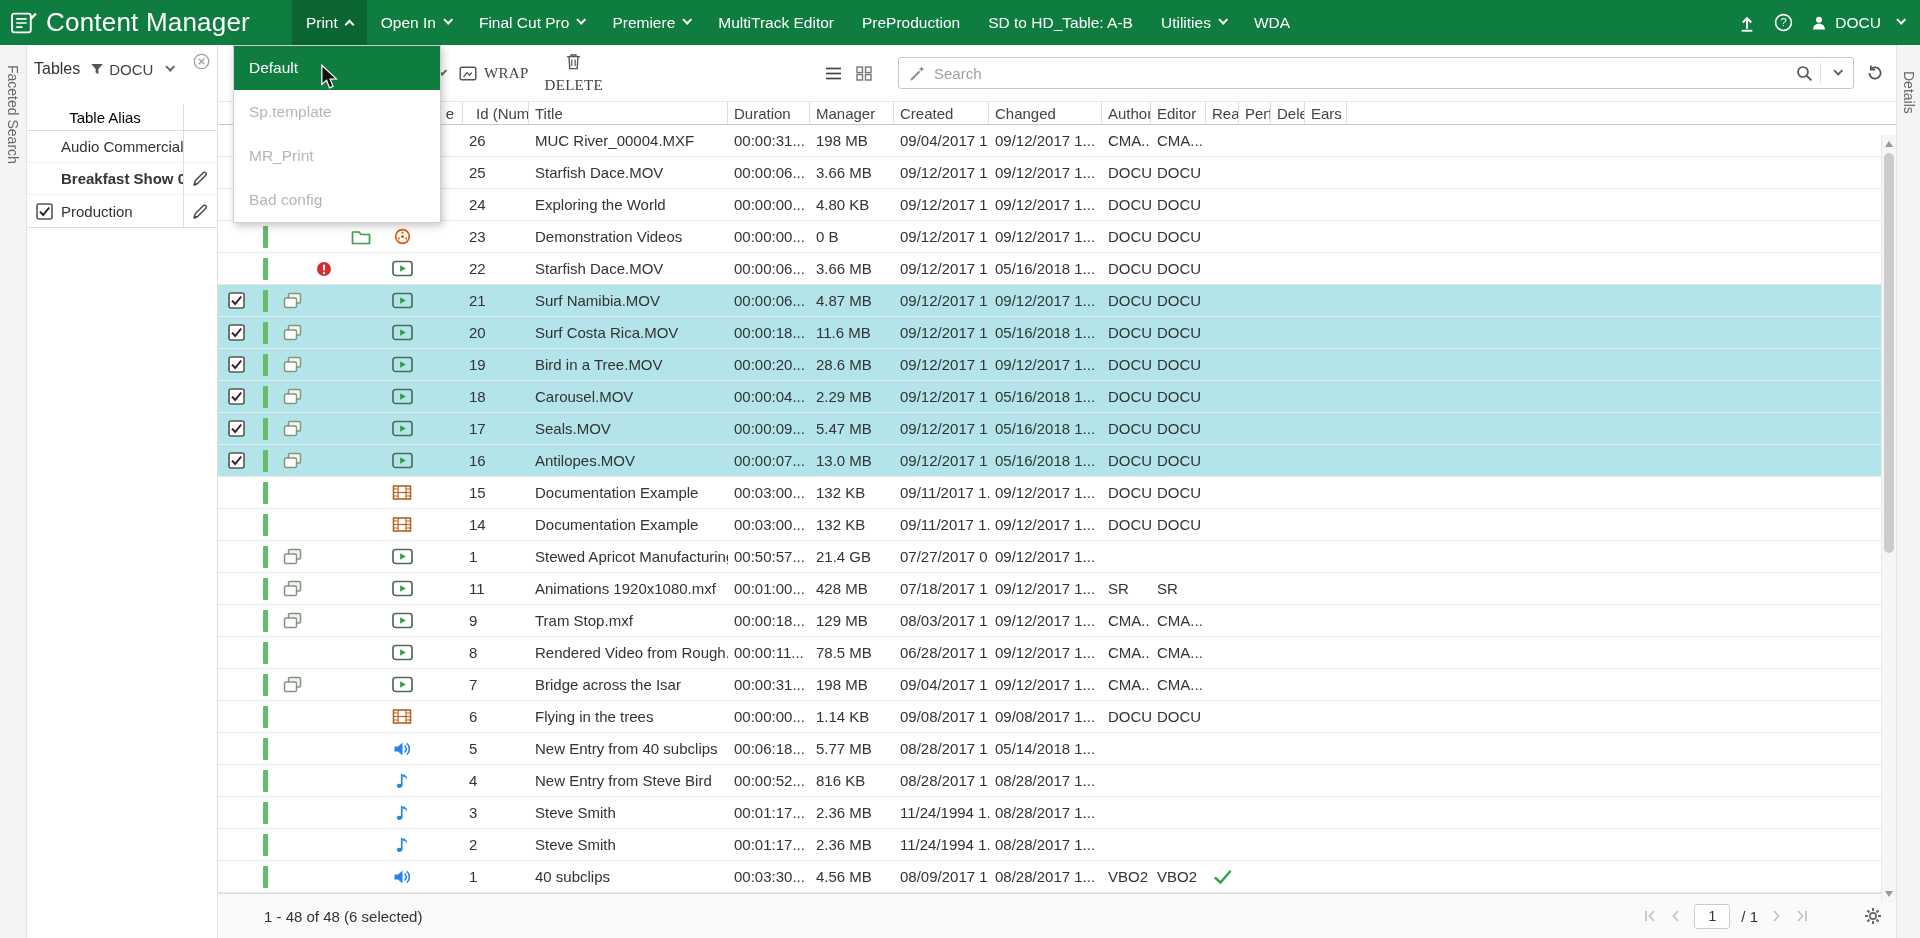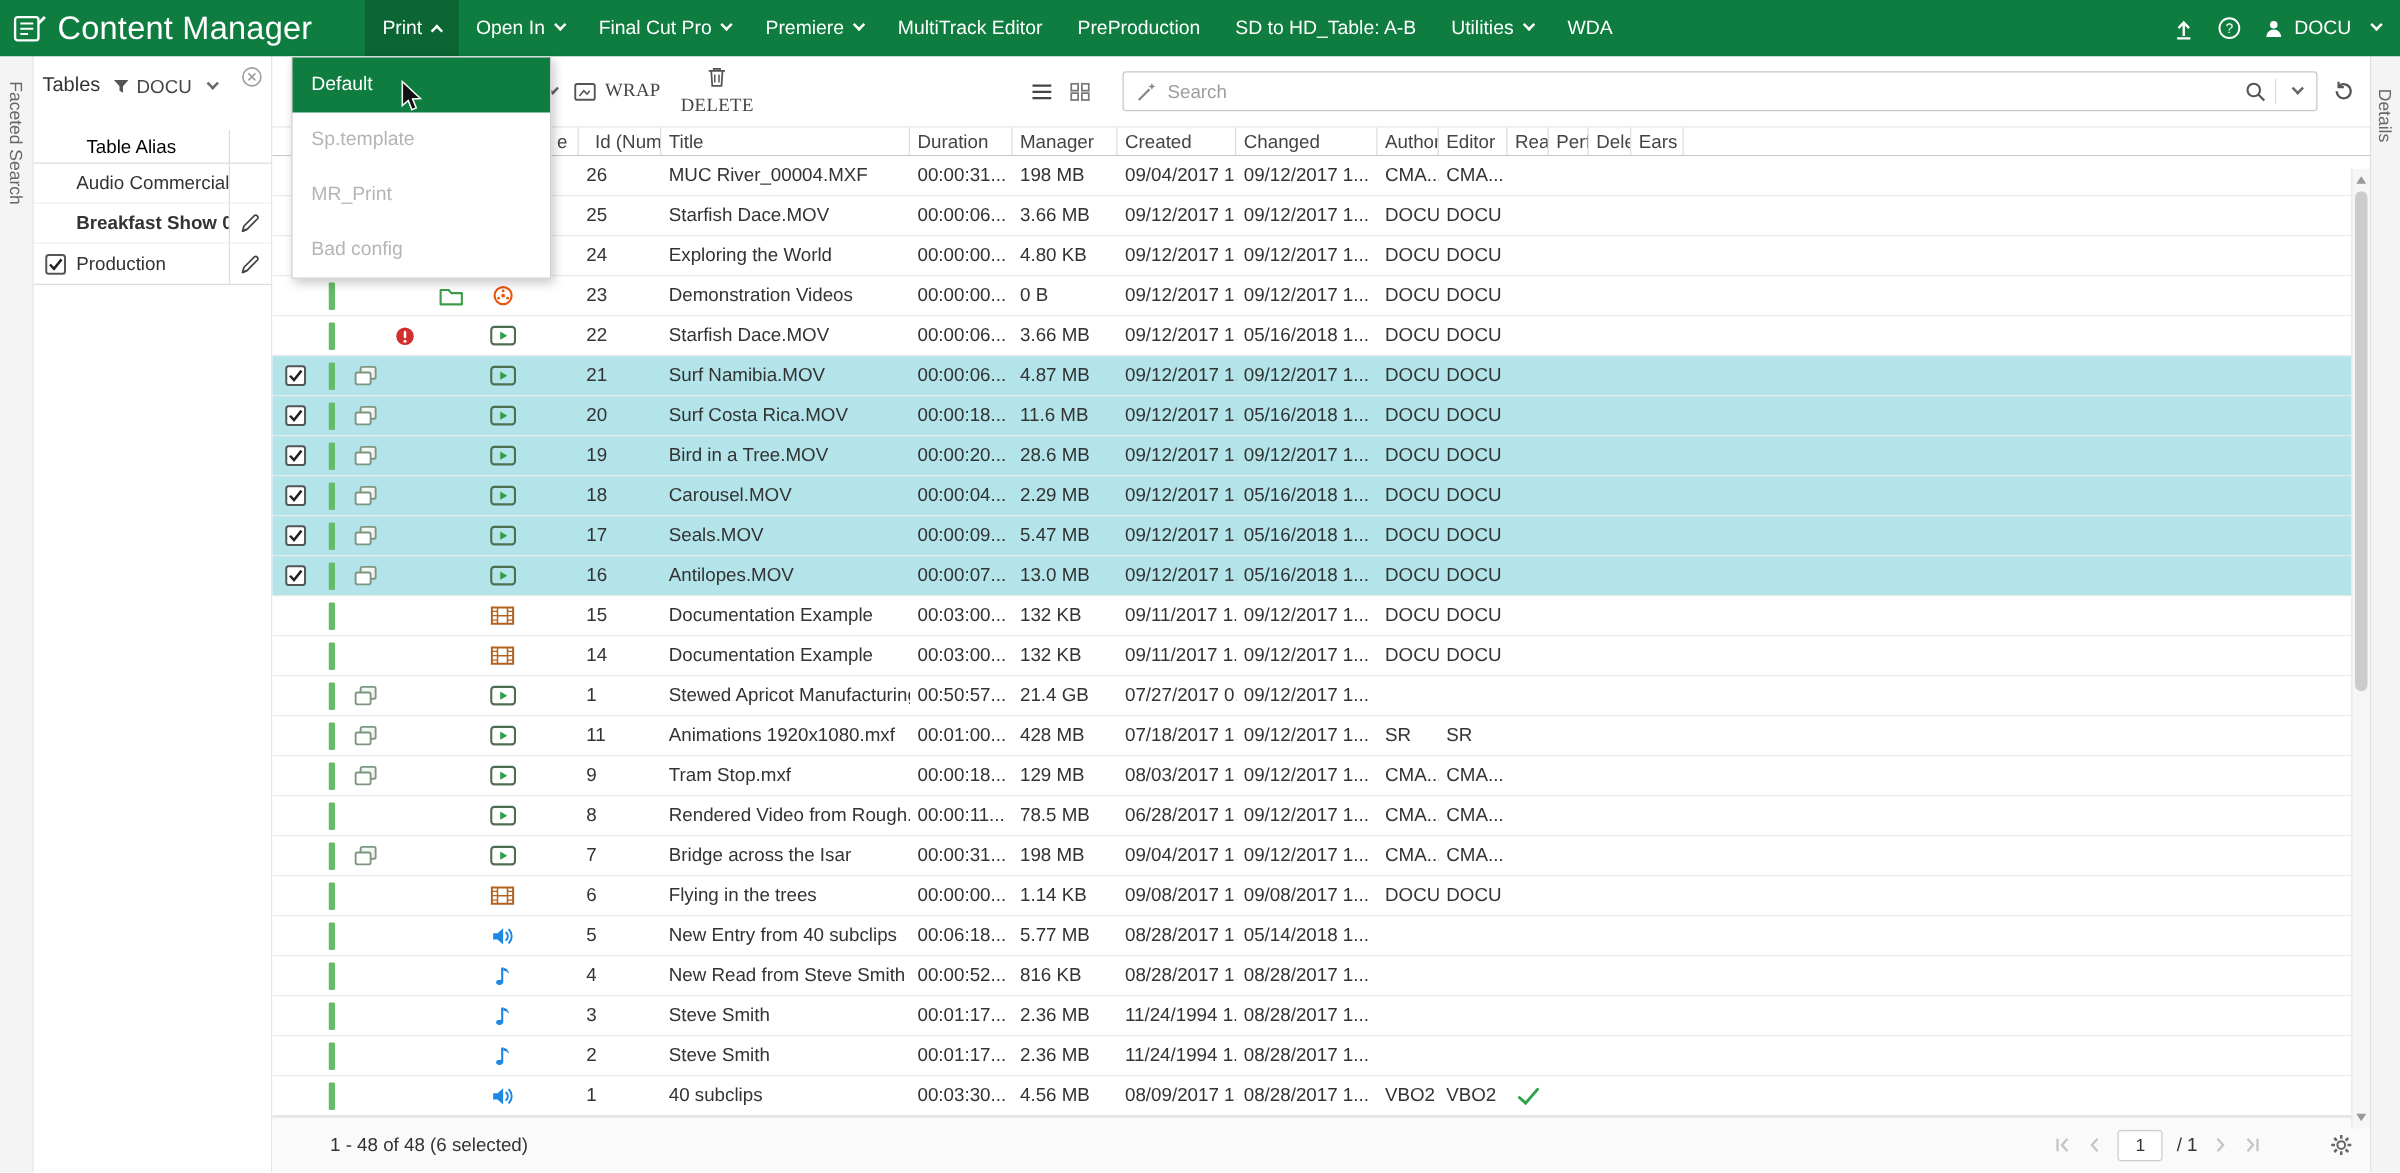--- a/index.html
+++ b/index.html
@@ -1035,21 +1035,21 @@
           <span class="icell"></span>
           <span class="icell">
             <svg width="14" height="17" viewBox="0 0 14 17">
               <ellipse cx="4.6" cy="13.8" rx="2.7" ry="2.1" fill="#1e88e5"></ellipse>
               <rect x="5.9" y="2" width="1.7" height="12" fill="#1e88e5"></rect>
               <path d="M7.6 2 q4.6 1.2 4.5 5.2 q-1.5 -2.7 -4.5 -2.7 z" fill="#1e88e5"></path>
             </svg>
           </span>
           <span class="cell"></span>
           <span class="cell c-id">4</span>
-          <span class="cell c-title">New Read from Steve Smith</span>
+          <span class="cell c-title">New Entry from Steve Bird</span>
           <span class="cell c-duration">00:00:52...</span>
           <span class="cell c-filesize">816 KB</span>
           <span class="cell c-created">08/28/2017 1...</span>
           <span class="cell c-changed">08/28/2017 1...</span>
           <span class="cell c-author"></span>
           <span class="cell c-editor"></span>
           <span class="icell"></span>
           <span class="cell"></span>
           <span class="cell"></span>
           <span class="cell"></span>

